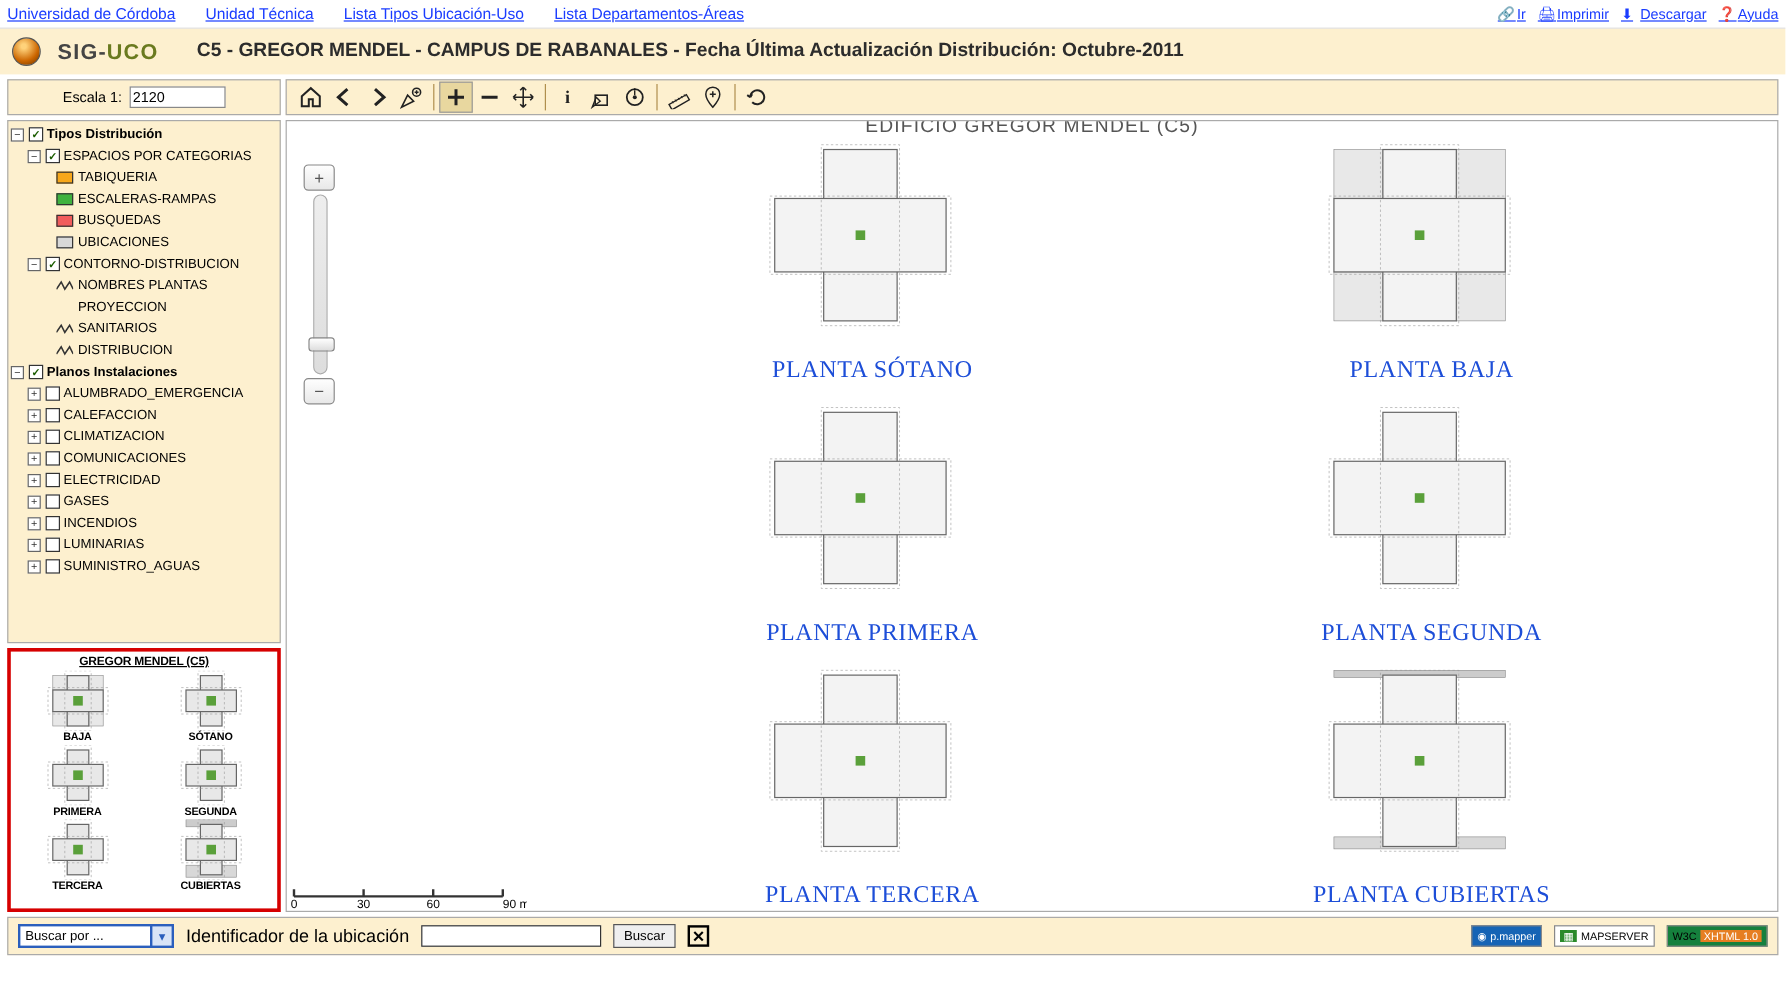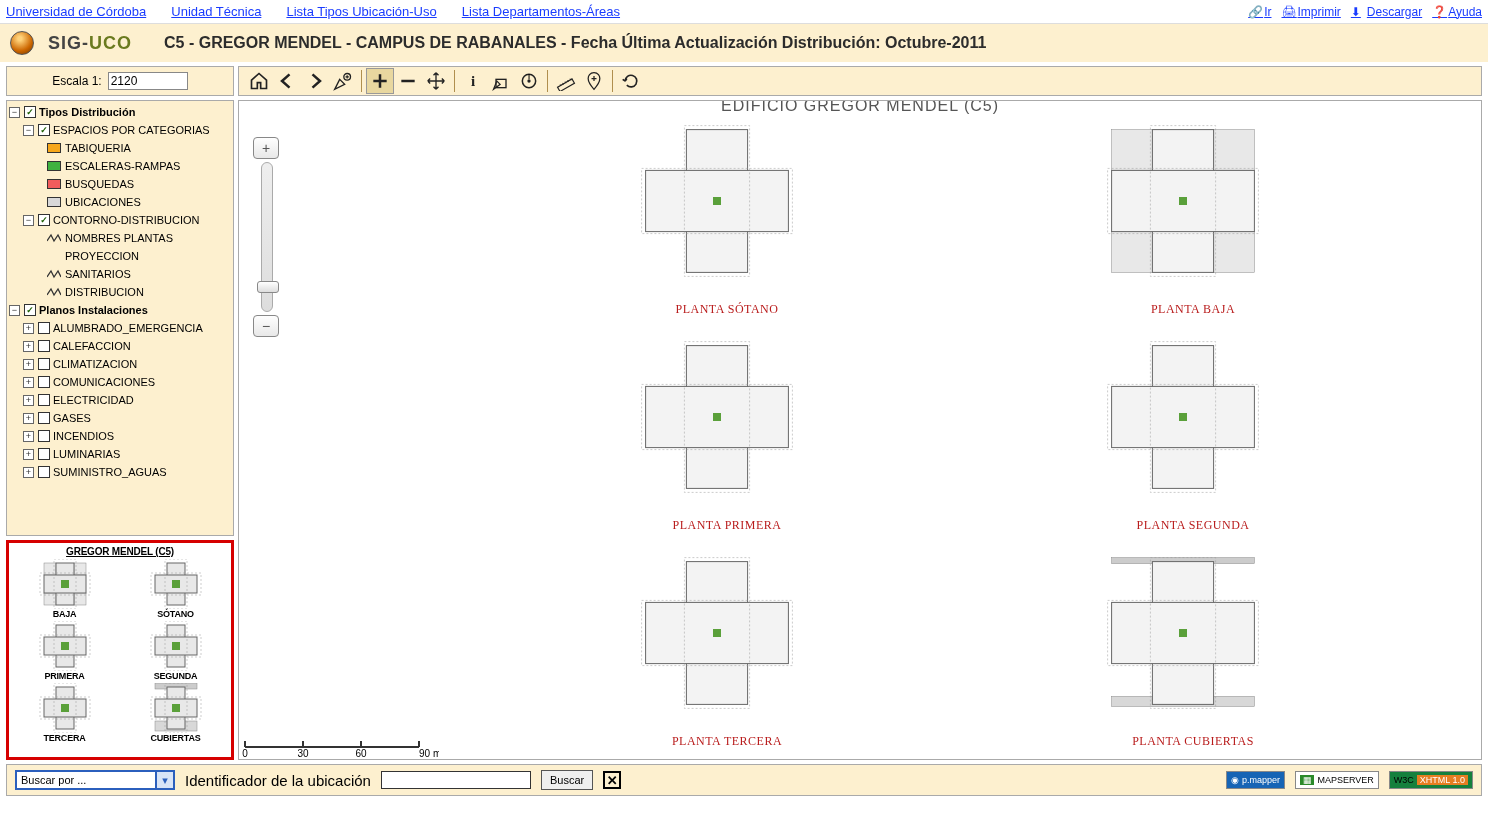--- a/index.html
+++ b/index.html
@@ -56,29 +56,29 @@
 .map-area { flex: 1; background: #fff; border: 1px solid #aaa; position: relative; overflow: hidden; }
 .map-title { position: absolute; top: -4px; left: 50%; transform: translateX(-50%); font-size: 16px; color: #555; letter-spacing: 1px; white-space: nowrap; }
 .zoom-ctrl { position: absolute; left: 14px; top: 36px; width: 28px; height: 200px; }
 .zoom-btn { width: 26px; height: 22px; border: 1px solid #888; border-radius: 4px; background: linear-gradient(#fefefe,#e8e8e8); display: flex; align-items: center; justify-content: center; font-size: 14px; color: #555; }
 .zoom-track { width: 12px; height: 150px; margin: 3px auto; background: linear-gradient(#eee,#ddd); border: 1px solid #aaa; border-radius: 6px; position: relative; }
 .zoom-handle { position: absolute; left: -5px; top: 118px; width: 22px; height: 12px; background: linear-gradient(#fff,#ddd); border: 1px solid #888; border-radius: 3px; }
 
 .plans-grid { position: absolute; left: 300px; top: 10px; right: 100px; bottom: 10px; display: grid; grid-template-columns: 1fr 1fr; grid-template-rows: 1fr 1fr 1fr; column-gap: 90px; row-gap: 10px; }
 .plan-cell { display: flex; flex-direction: column; align-items: center; justify-content: flex-end; }
 .plan-svg { width: 220px; height: 180px; }
-.plan-label { font-family: Georgia, serif; font-size: 12px; color: #b91c1c; margin-top: 6px; letter-spacing: 0.5px; }
+.plan-label { font-family: Georgia, serif; font-size: 20px; color: #1d4ed8; margin-top: 6px; letter-spacing: 0.5px; }
 
 .scalebar { position: absolute; left: 0px; bottom: 0px; width: 200px; height: 26px; font-size: 10px; color: #333; }
 
 
 .bottombar { height: 32px; background: #fdf0cf; border: 1px solid #aaa; margin: 0 6px 4px; display: flex; align-items: center; justify-content: space-between; padding: 0 8px; gap: 10px; }
 .bottom-left { display: flex; align-items: center; gap: 10px; }
 .combo { display: flex; align-items: center; }
-.combo input { width: 140px; height: 20px; border: 2px solid #2b5fbd; border-right: none; font-size: 11px; padding: 0 4px; }
+.combo input { width: 110px; height: 20px; border: 2px solid #2b5fbd; border-right: none; font-size: 11px; padding: 0 4px; }
 .combo .dd { width: 20px; height: 20px; border: 2px solid #2b5fbd; background: #d8e4f7; display: flex; align-items: center; justify-content: center; color: #2b5fbd; }
 .idlabel { font-size: 15px; }
 .idfield { width: 150px; height: 18px; border: 1px solid #333; }
 .searchbtn { height: 20px; border: 1px solid #555; background: #efefef; padding: 0 8px; font-size: 11px; }
 .xbox { width: 18px; height: 18px; border: 2px solid #000; display: flex; align-items: center; justify-content: center; font-weight: bold; font-size: 13px; }
 .badges { display: flex; gap: 10px; }
 .badge { height: 18px; border: 1px solid #888; font-size: 9px; padding: 0 4px; display: flex; align-items: center; gap: 3px; }
 .badge.pm { background: #1664b5; color: #fff; }
 .badge.ms { background: #fff; }
 .badge.ms .g { background: #2a8a2a; color: #fff; padding: 0 3px; }

